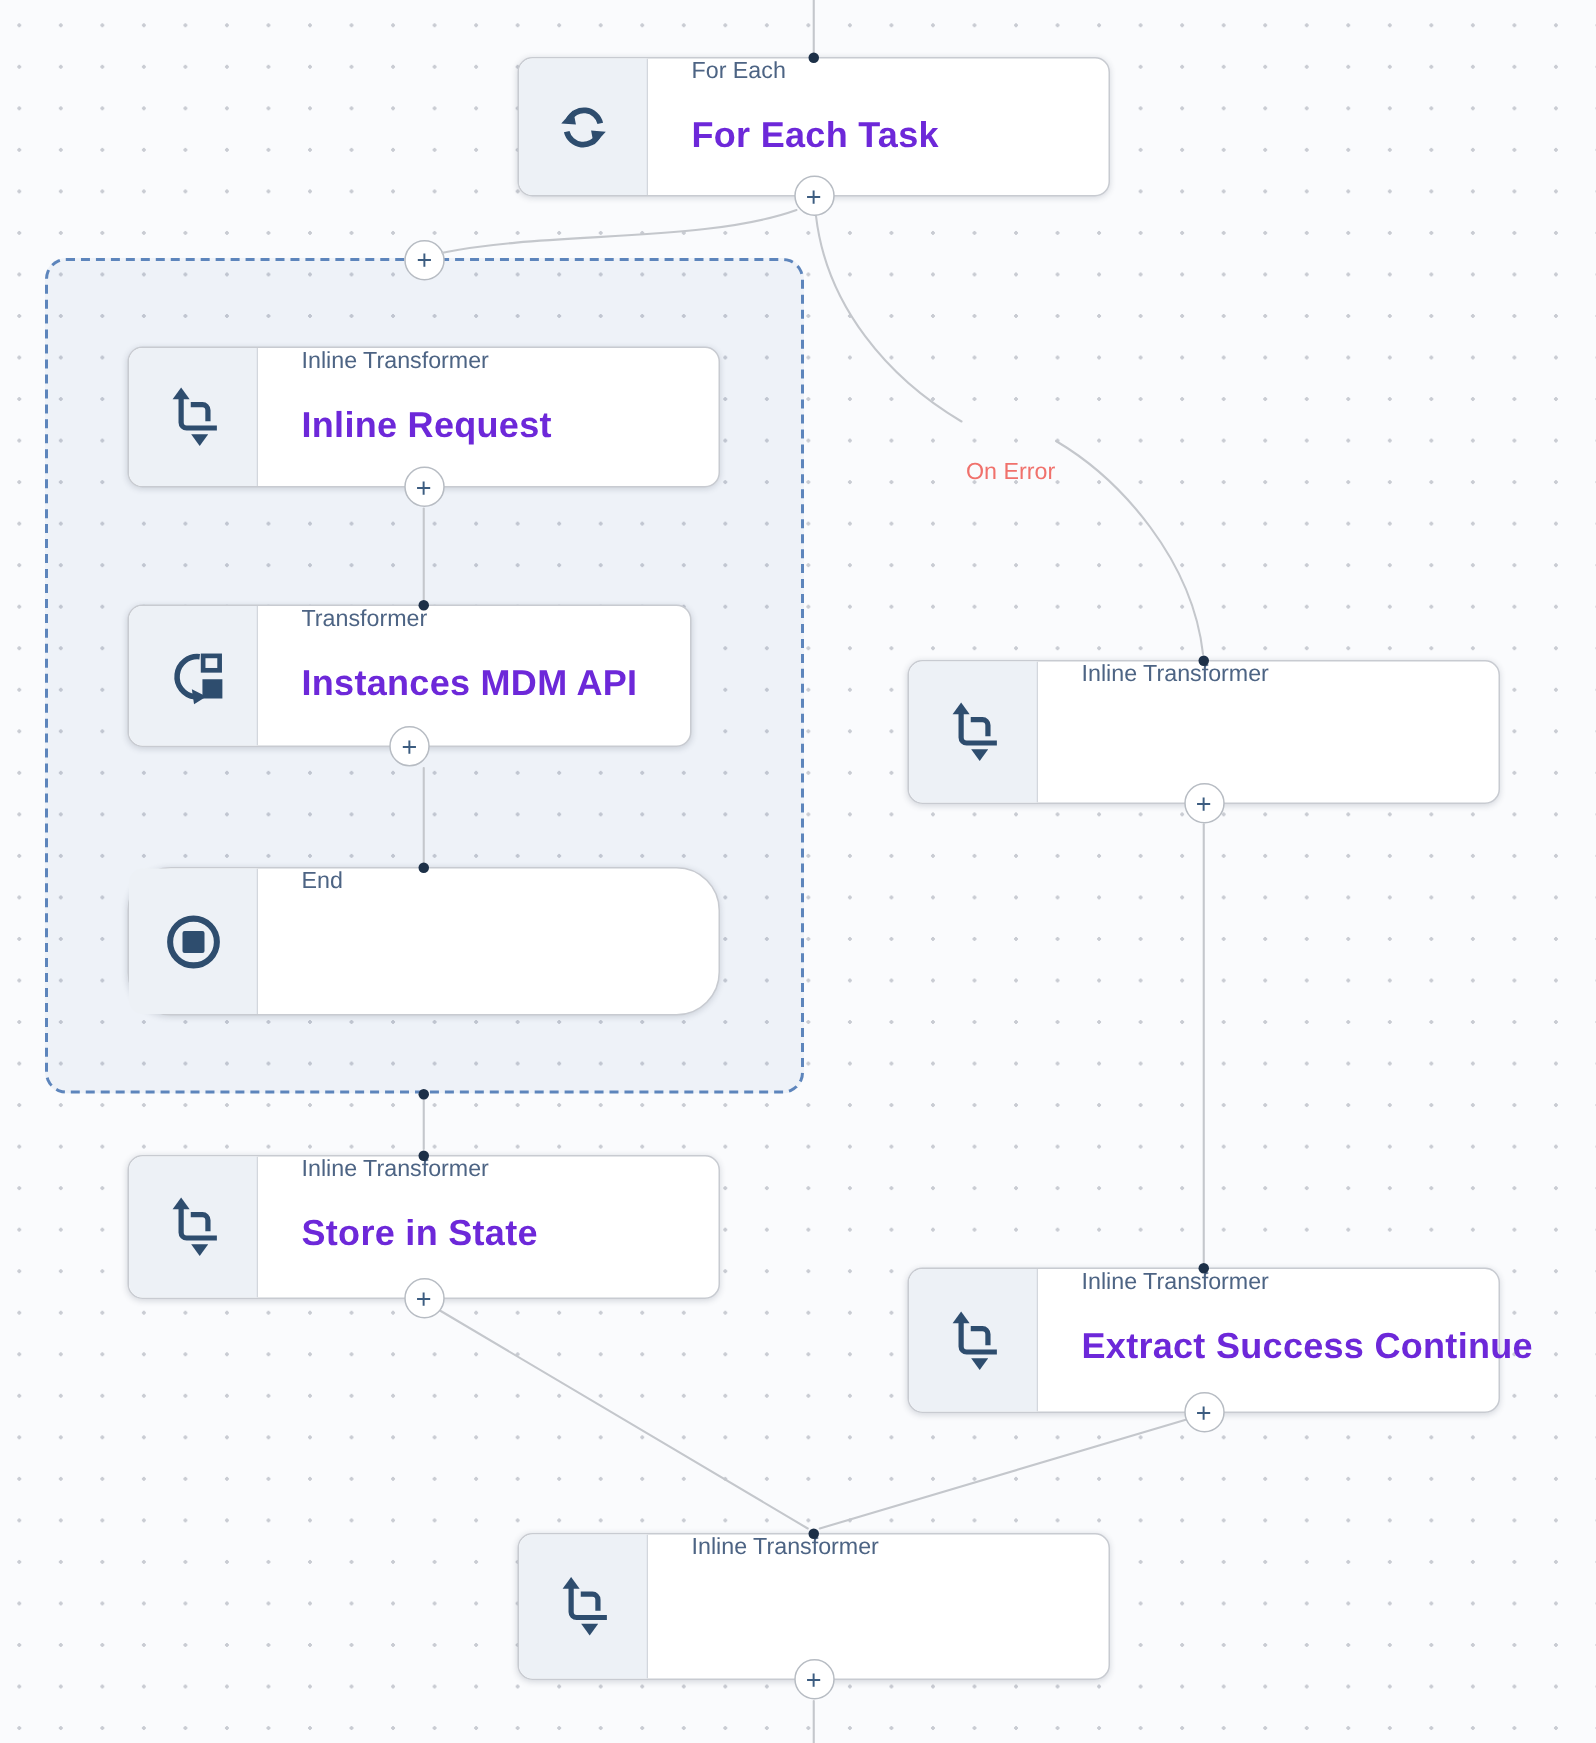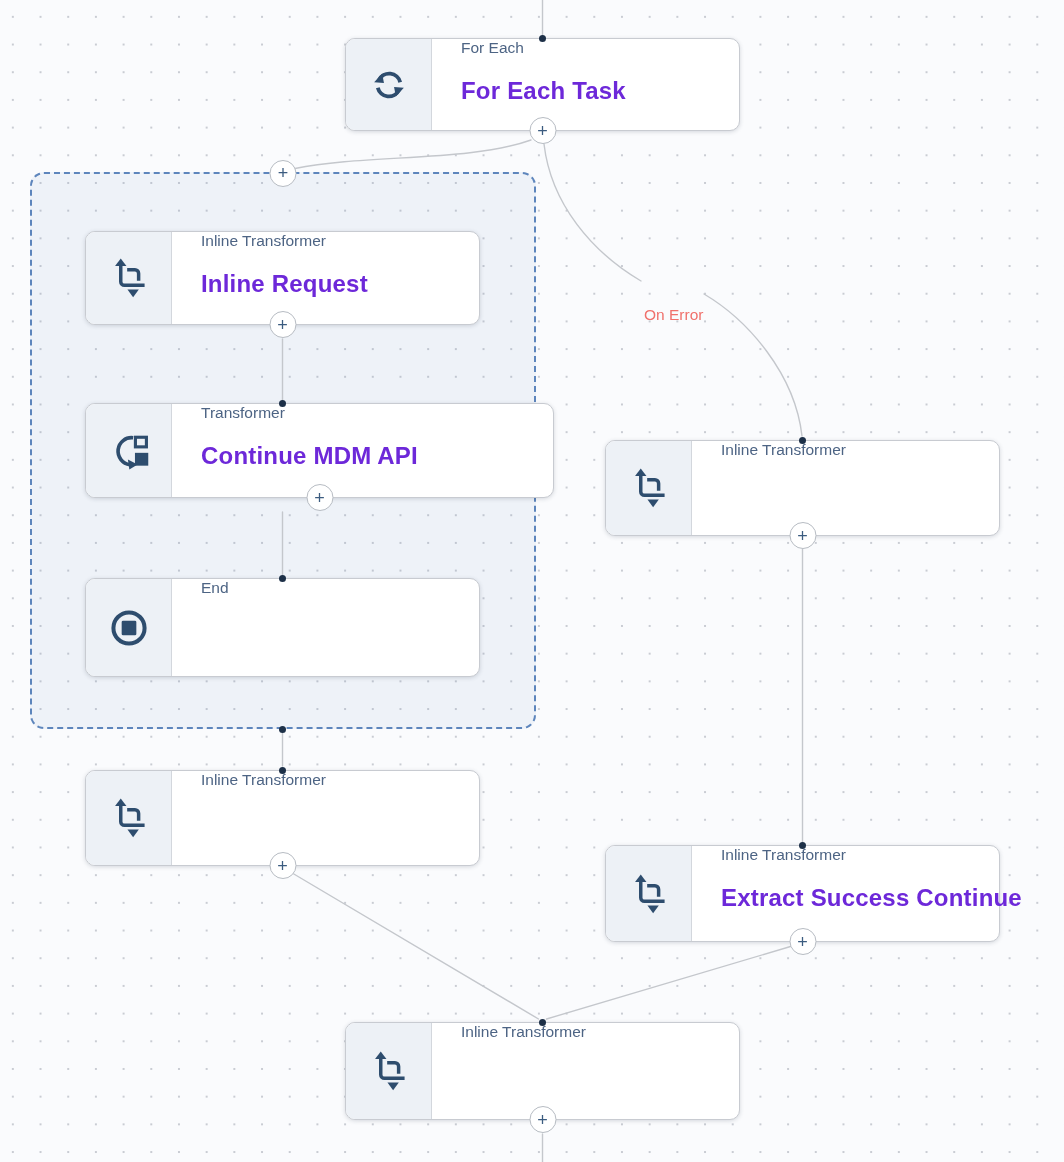--- a/index.html
+++ b/index.html
@@ -104,37 +104,37 @@
         <path class="fl" d="M22.3 36.6 h12.4 L28.5 45 Z"></path>
       </svg>
     </div>
     <div class="text-cell">
       <div class="node-type">Inline Transformer</div>
       <div class="node-title">Inline Request</div>
     </div>
     <button class="plus-btn">+</button>
   </div>
 
-  <div class="node" style="left:85px;top:403px;width:469px;height:95px;">
+  <div class="node" style="left:85px;top:403px;width:376px;height:95px;">
     <div class="icon-cell">
       <svg class="ico" width="44" height="44" viewBox="0 0 48 48" fill="none" stroke-width="4">
         <path d="M28.5 9.6 A14.6 14.6 0 1 0 25 38.8"></path>
         <path class="fl" d="M33.4 38.6 L22.8 33.2 L24.4 44.2 Z"></path>
         <rect x="31" y="9" width="12" height="10.5" stroke-width="3.4"></rect>
         <rect class="fl" x="30.5" y="26" width="14.5" height="14"></rect>
       </svg>
     </div>
     <div class="text-cell">
       <div class="node-type">Transformer</div>
-      <div class="node-title">Continue MDM API</div>
-    </div>
-    <button class="plus-btn">+</button>
-  </div>
-
-  <div class="node" style="left:85px;top:578px;width:395px;height:99px;">
+      <div class="node-title">Instances MDM API</div>
+    </div>
+    <button class="plus-btn">+</button>
+  </div>
+
+  <div class="node" style="left:85px;top:578px;width:395px;height:99px;border-radius:29px;">
     <div class="icon-cell">
       <svg class="ico" width="44" height="44" viewBox="0 0 48 48" fill="none" stroke-width="4.4">
         <circle cx="24" cy="24" r="17"></circle>
         <rect class="fl" x="16" y="16" width="16" height="16" rx="1.5"></rect>
       </svg>
     </div>
     <div class="text-cell">
       <div class="node-type">End</div>
     </div>
   </div>
@@ -158,20 +158,21 @@
     <div class="icon-cell">
       <svg class="ico" width="44" height="44" viewBox="0 0 48 48" fill="none" stroke-width="3.8">
         <path d="M15 9 V28 a4 4 0 0 0 4 4 H41"></path>
         <path class="fl" d="M8.8 11 L15 2.6 L21.2 11 Z"></path>
         <path d="M22 15 h8.5 a4 4 0 0 1 4 4 V27"></path>
         <path class="fl" d="M22.3 36.6 h12.4 L28.5 45 Z"></path>
       </svg>
     </div>
     <div class="text-cell">
       <div class="node-type">Inline Transformer</div>
+      <div class="node-title">Store in State</div>
     </div>
     <button class="plus-btn">+</button>
   </div>
 
   <div class="node" style="left:605px;top:845px;width:395px;height:97px;">
     <div class="icon-cell">
       <svg class="ico" width="44" height="44" viewBox="0 0 48 48" fill="none" stroke-width="3.8">
         <path d="M15 9 V28 a4 4 0 0 0 4 4 H41"></path>
         <path class="fl" d="M8.8 11 L15 2.6 L21.2 11 Z"></path>
         <path d="M22 15 h8.5 a4 4 0 0 1 4 4 V27"></path>

